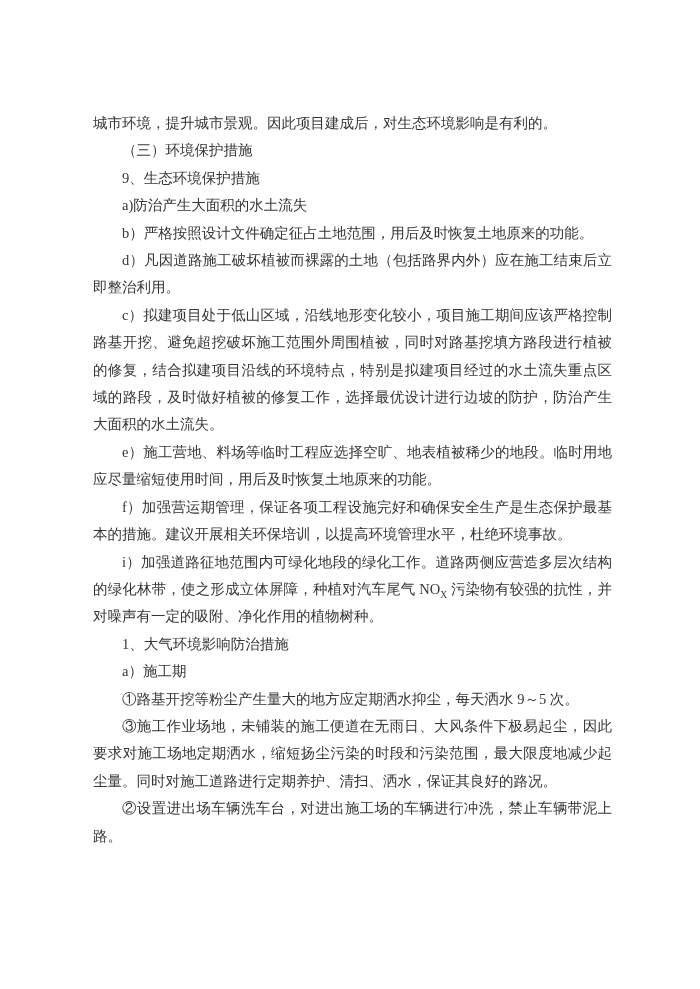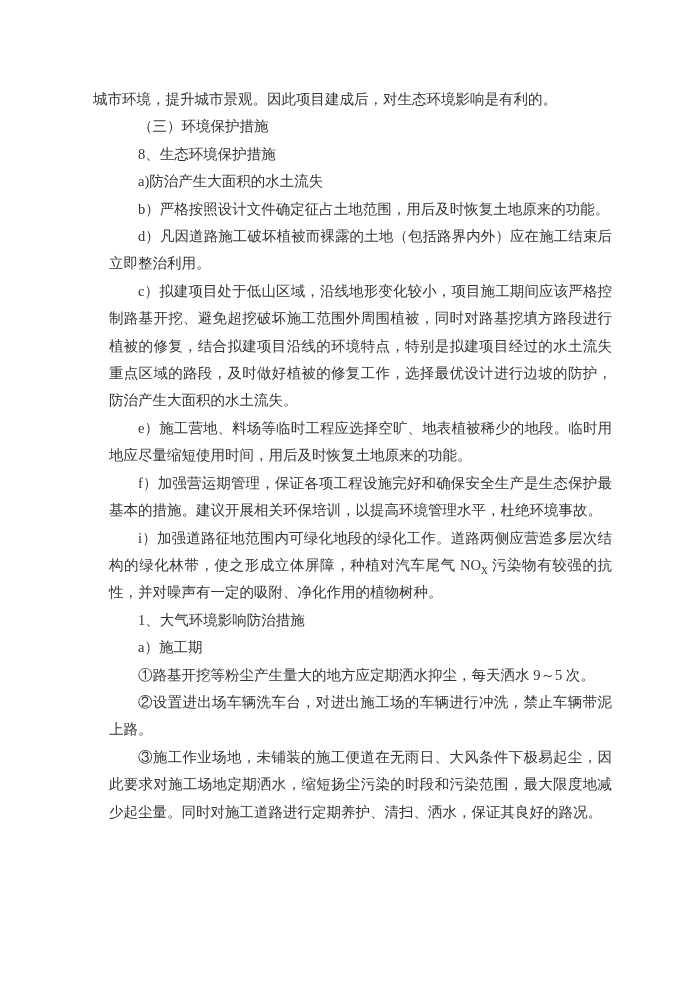--- a/index.html
+++ b/index.html
@@ -10,51 +10,50 @@
   body {
     width: 700px;
     height: 989px;
     overflow: hidden;
     font-family: "Liberation Serif", "DejaVu Serif", serif;
   }
   .page {
     box-sizing: border-box;
     width: 700px;
     height: 989px;
-    padding: 86px 88px 40px 93px;
+    padding: 110px 88px 40px 93px;
     background: #ffffff;
     color: #353535;
   }
   .para {
     margin: 0;
     font-size: 14.5px;
     line-height: 27.4px;
     text-align: justify;
     text-justify: inter-ideograph;
     word-break: break-all;
   }
   .para.indent {
     text-indent: 2em;
-    margin-left: 16px;
   }
   .para sub {
     font-size: 9.5px;
     line-height: 0;
   }
 </style>
 </head>
 <body>
 
 <div class="page">
 
   <p class="para">城市环境，提升城市景观。因此项目建成后，对生态环境影响是有利的。</p>
 
   <p class="para indent">（三）环境保护措施</p>
 
-  <p class="para indent">8、生态环境保护措施</p>
+  <p class="para indent">9、生态环境保护措施</p>
 
   <p class="para indent">a)防治产生大面积的水土流失</p>
 
   <p class="para indent">b）严格按照设计文件确定征占土地范围，用后及时恢复土地原来的功能。</p>
 
   <p class="para indent">d）凡因道路施工破坏植被而裸露的土地（包括路界内外）应在施工结束后立即整治利用。</p>
 
   <p class="para indent">c）拟建项目处于低山区域，沿线地形变化较小，项目施工期间应该严格控制路基开挖、避免超挖破坏施工范围外周围植被，同时对路基挖填方路段进行植被的修复，结合拟建项目沿线的环境特点，特别是拟建项目经过的水土流失重点区域的路段，及时做好植被的修复工作，选择最优设计进行边坡的防护，防治产生大面积的水土流失。</p>
 
   <p class="para indent">e）施工营地、料场等临时工程应选择空旷、地表植被稀少的地段。临时用地应尽量缩短使用时间，用后及时恢复土地原来的功能。</p>
@@ -63,17 +62,17 @@
 
 
   <p class="para indent"><span>i）加强道路征地范围内可绿化地段的绿化工作。道路两侧应营造多层次结构的绿化林带，使之形成立体屏障，种植对汽车尾气 NO</span><sub>X</sub><span> 污染物有较强的抗性，并对噪声有一定的吸附、净化作用的植物树种。</span></p>
 
   <p class="para indent">1、大气环境影响防治措施</p>
 
   <p class="para indent">a）施工期</p>
 
   <p class="para indent">①路基开挖等粉尘产生量大的地方应定期洒水抑尘，每天洒水 9～5 次。</p>
 
+  <p class="para indent">③施工作业场地，未铺装的施工便道在无雨日、大风条件下极易起尘，因此要求对施工场地定期洒水，缩短扬尘污染的时段和污染范围，最大限度地减少起尘量。同时对施工道路进行定期养护、清扫、洒水，保证其良好的路况。</p>
+
   <p class="para indent">②设置进出场车辆洗车台，对进出施工场的车辆进行冲洗，禁止车辆带泥上路。</p>
-
-  <p class="para indent">③施工作业场地，未铺装的施工便道在无雨日、大风条件下极易起尘，因此要求对施工场地定期洒水，缩短扬尘污染的时段和污染范围，最大限度地减少起尘量。同时对施工道路进行定期养护、清扫、洒水，保证其良好的路况。</p>
 
 </div>
 
 </body></html>

